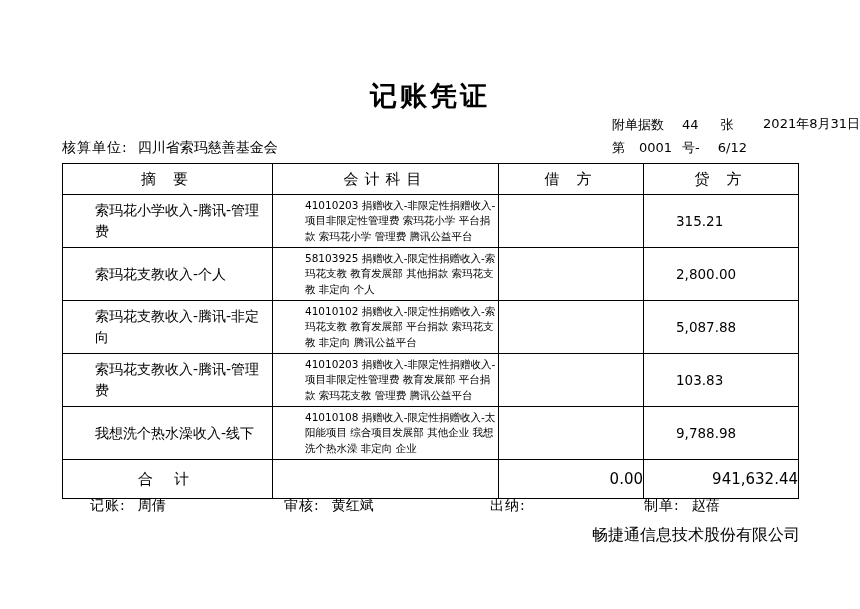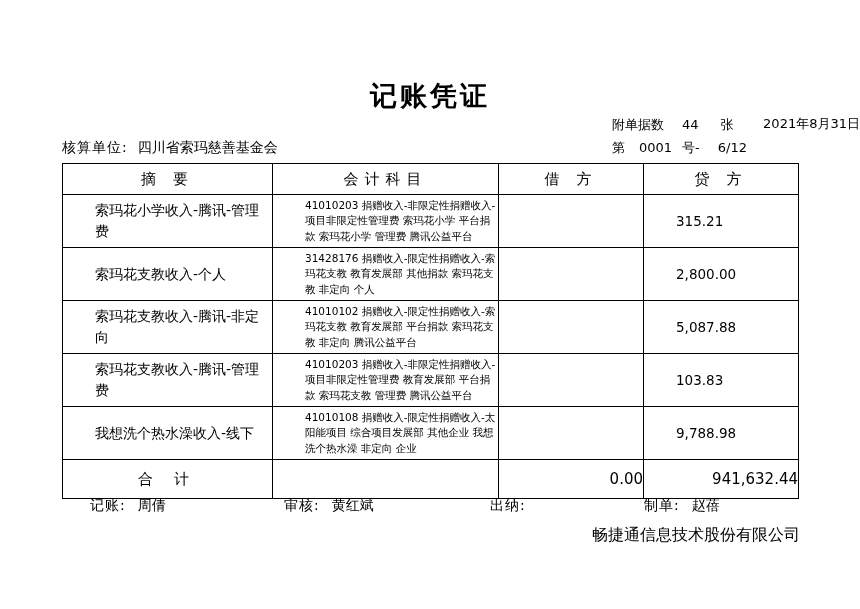--- a/index.html
+++ b/index.html
@@ -193,21 +193,21 @@
     </thead>
     <tbody>
       <tr class="row-entry">
         <td class="cell-summary">索玛花小学收入-腾讯-管理费</td>
         <td class="cell-account">41010203 捐赠收入-非限定性捐赠收入-项目非限定性管理费 索玛花小学 平台捐款 索玛花小学 管理费 腾讯公益平台</td>
         <td class="cell-amt"></td>
         <td class="cell-amt">315.21</td>
       </tr>
       <tr class="row-entry">
         <td class="cell-summary">索玛花支教收入-个人</td>
-        <td class="cell-account">31428176 捐赠收入-限定性捐赠收入-索玛花支教 教育发展部 其他捐款 索玛花支教 非定向 个人</td>
+        <td class="cell-account">58103925 捐赠收入-限定性捐赠收入-索玛花支教 教育发展部 其他捐款 索玛花支教 非定向 个人</td>
         <td class="cell-amt"></td>
         <td class="cell-amt">2,800.00</td>
       </tr>
       <tr class="row-entry">
         <td class="cell-summary">索玛花支教收入-腾讯-非定向</td>
         <td class="cell-account">41010102 捐赠收入-限定性捐赠收入-索玛花支教 教育发展部 平台捐款 索玛花支教 非定向 腾讯公益平台</td>
         <td class="cell-amt"></td>
         <td class="cell-amt">5,087.88</td>
       </tr>
       <tr class="row-entry">

